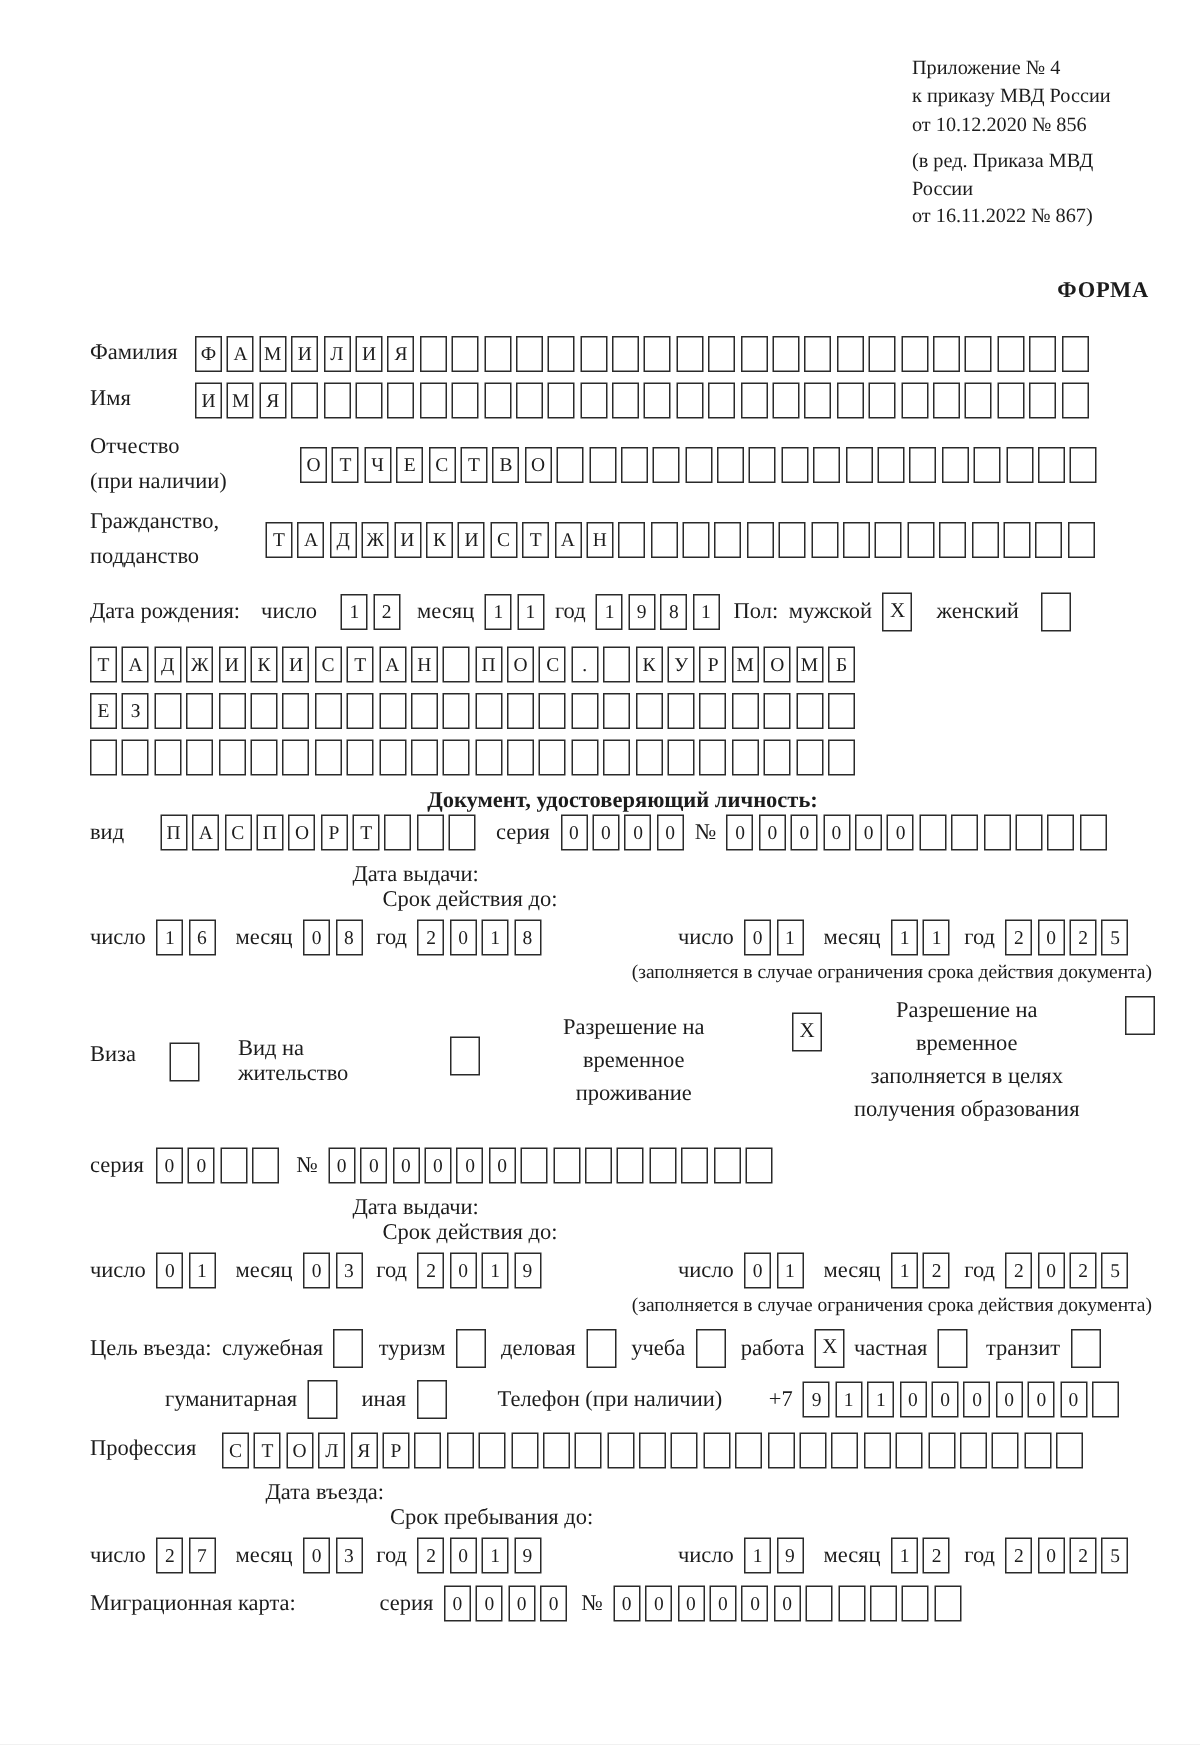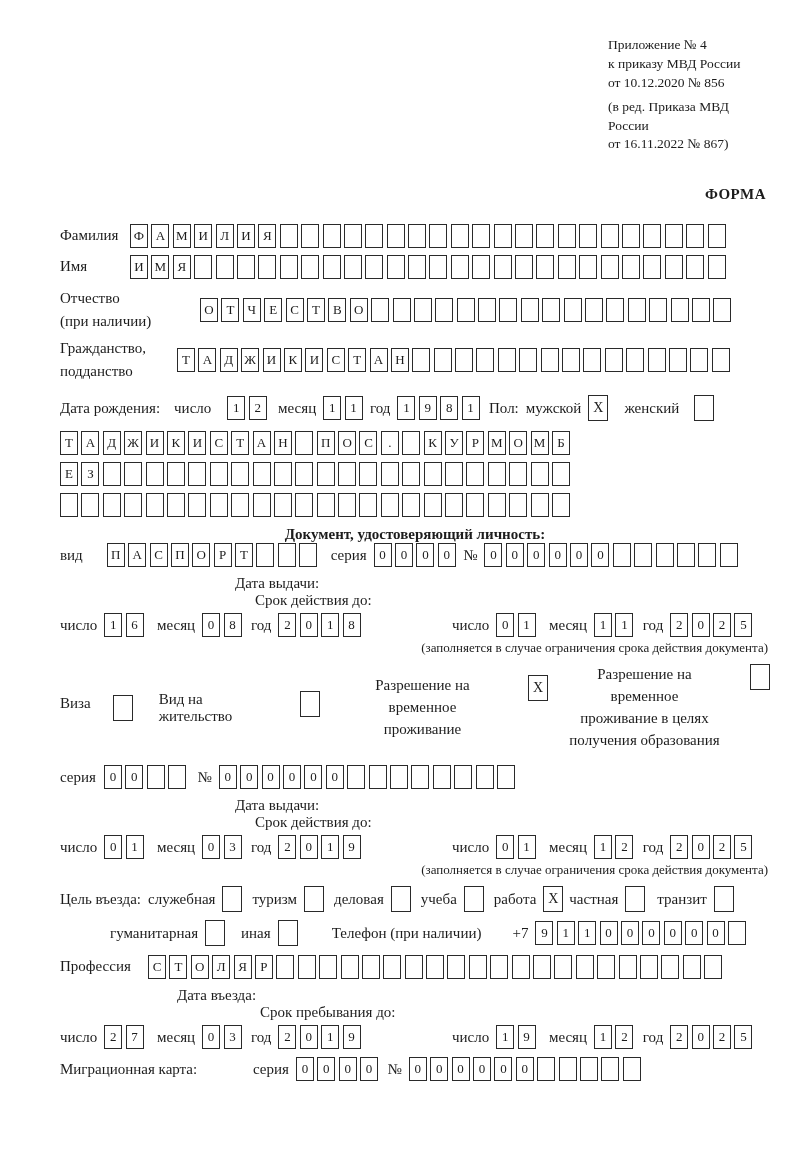--- a/index.html
+++ b/index.html
@@ -392,21 +392,21 @@
     <div class="ckitem" style="margin-left:24px">
       <span class="txt">
         <div>Разрешение на временное</div>
         <div>проживание</div>
       </span>
       <span class="cbox" style="margin-left:10px">X</span>
     </div>
     <div class="ckitem" style="margin-left:18px">
       <span class="txt">
         <div>Разрешение на временное</div>
-        <div>проживание в целях</div>
+        <div>заполняется в целях</div>
         <div>получения образования</div>
       </span>
       <span class="cbox" style="margin-left:10px"></span>
     </div>
   </div>
 
   <div class="dline" style="margin-top:14px">
     <span class="t" style="margin-right:8px">серия</span>
     <span class="cellrow">
         <span class="cell">0</span>

